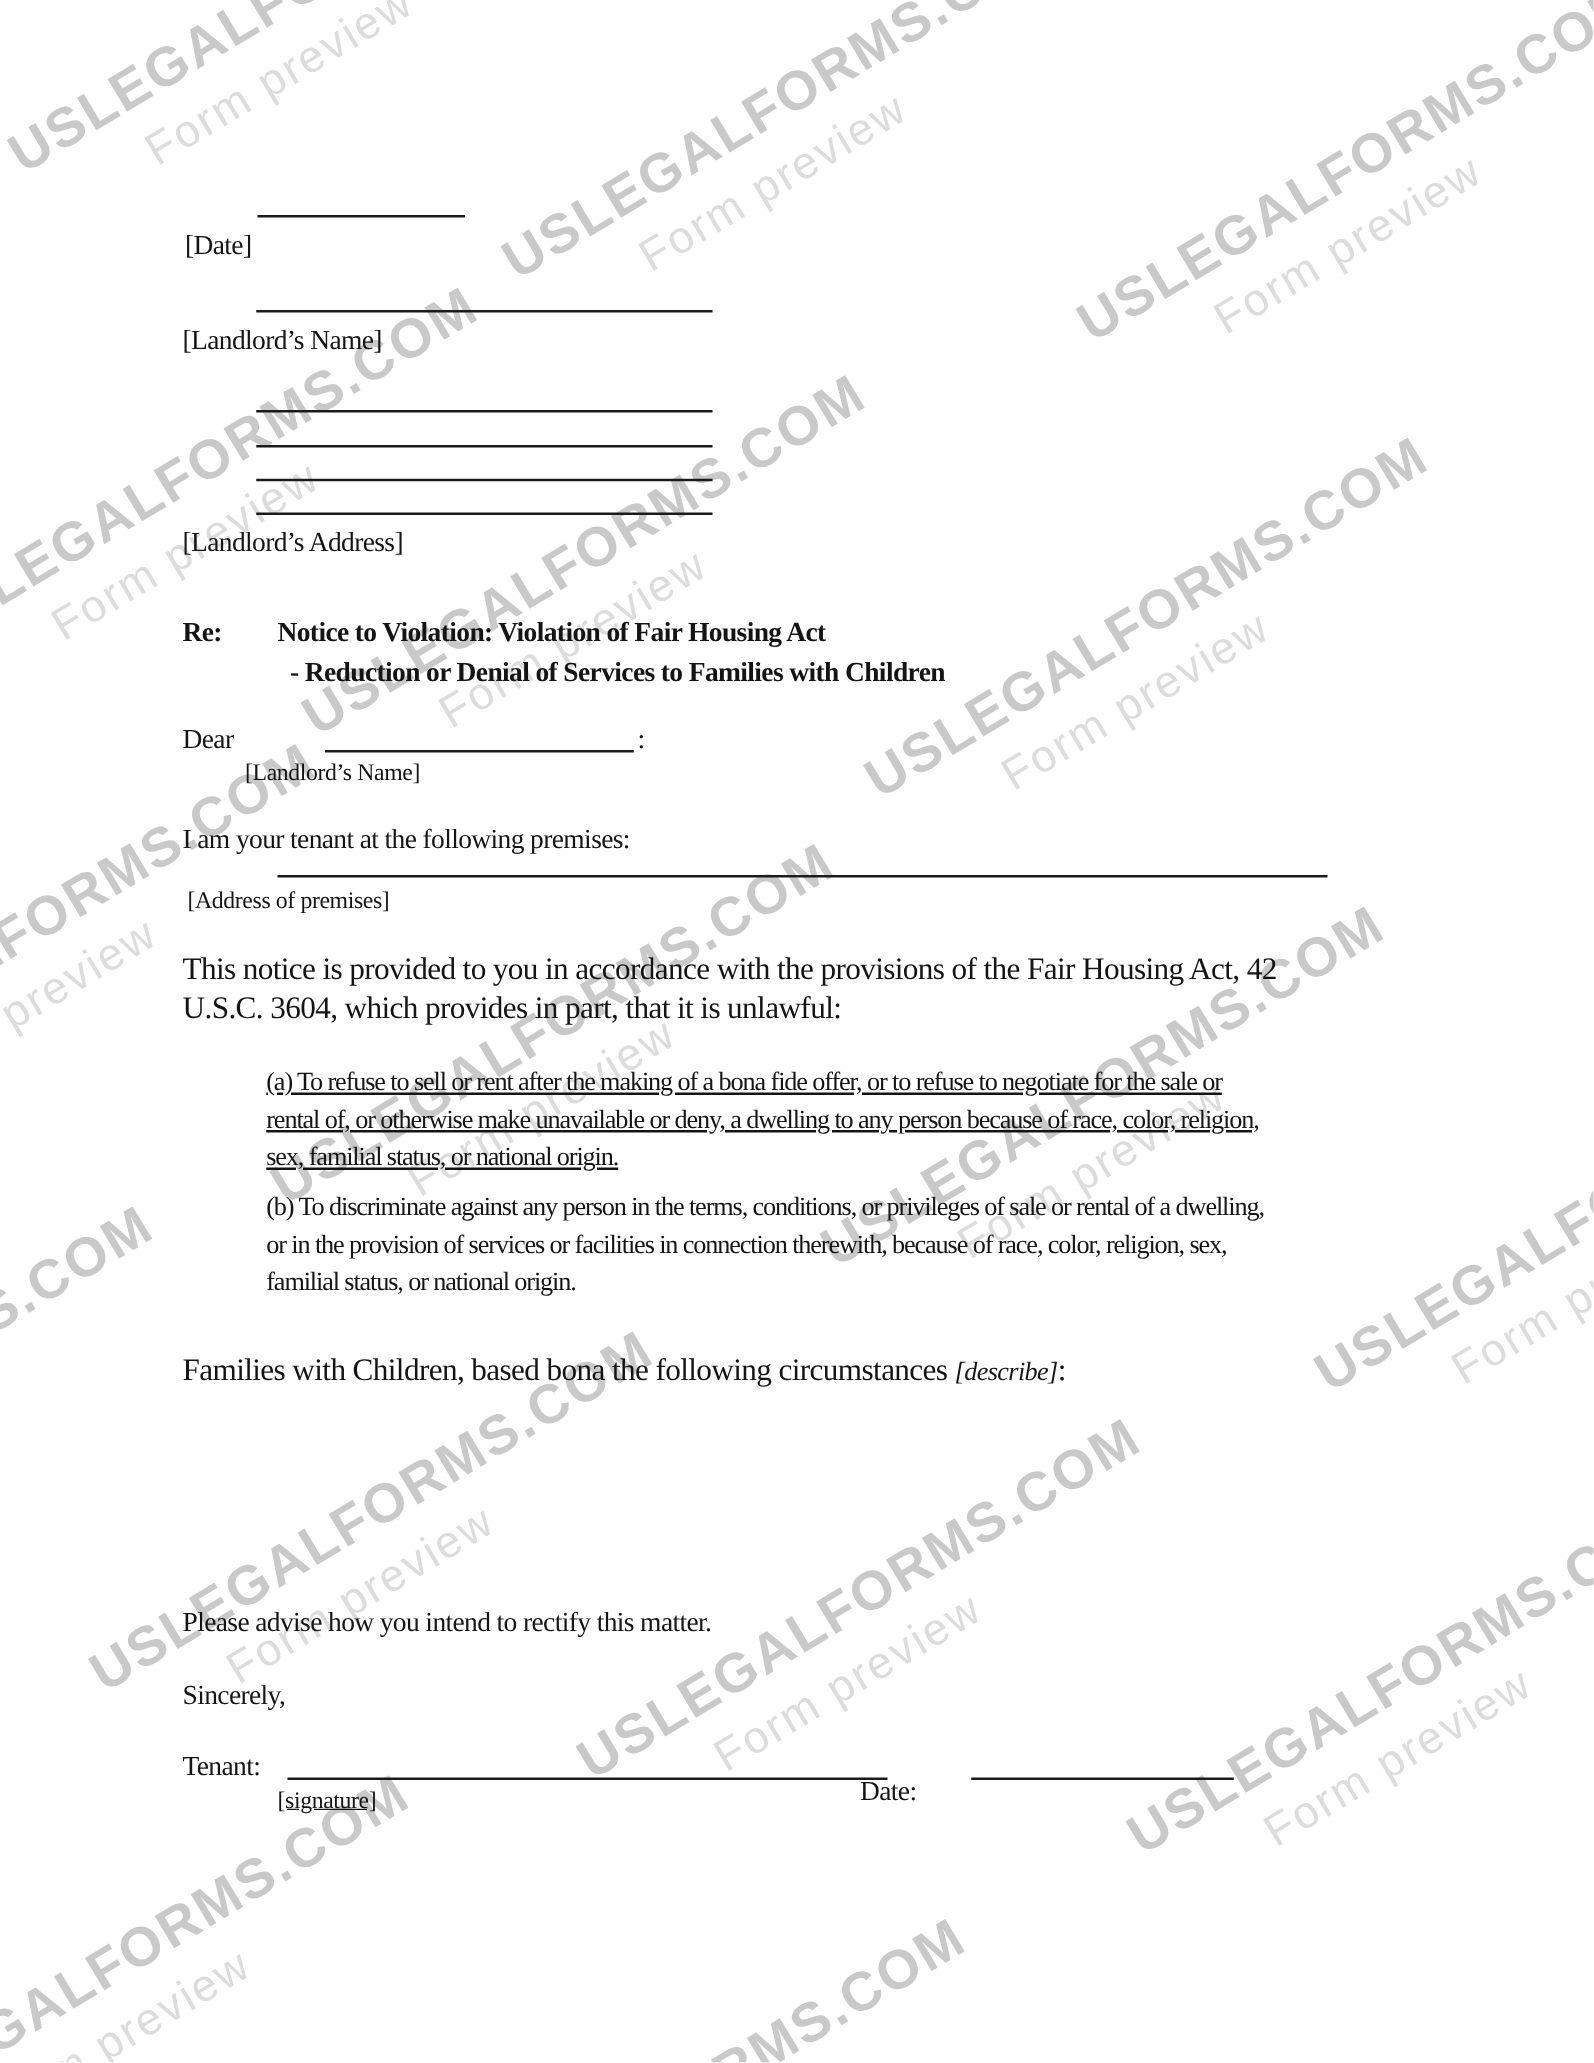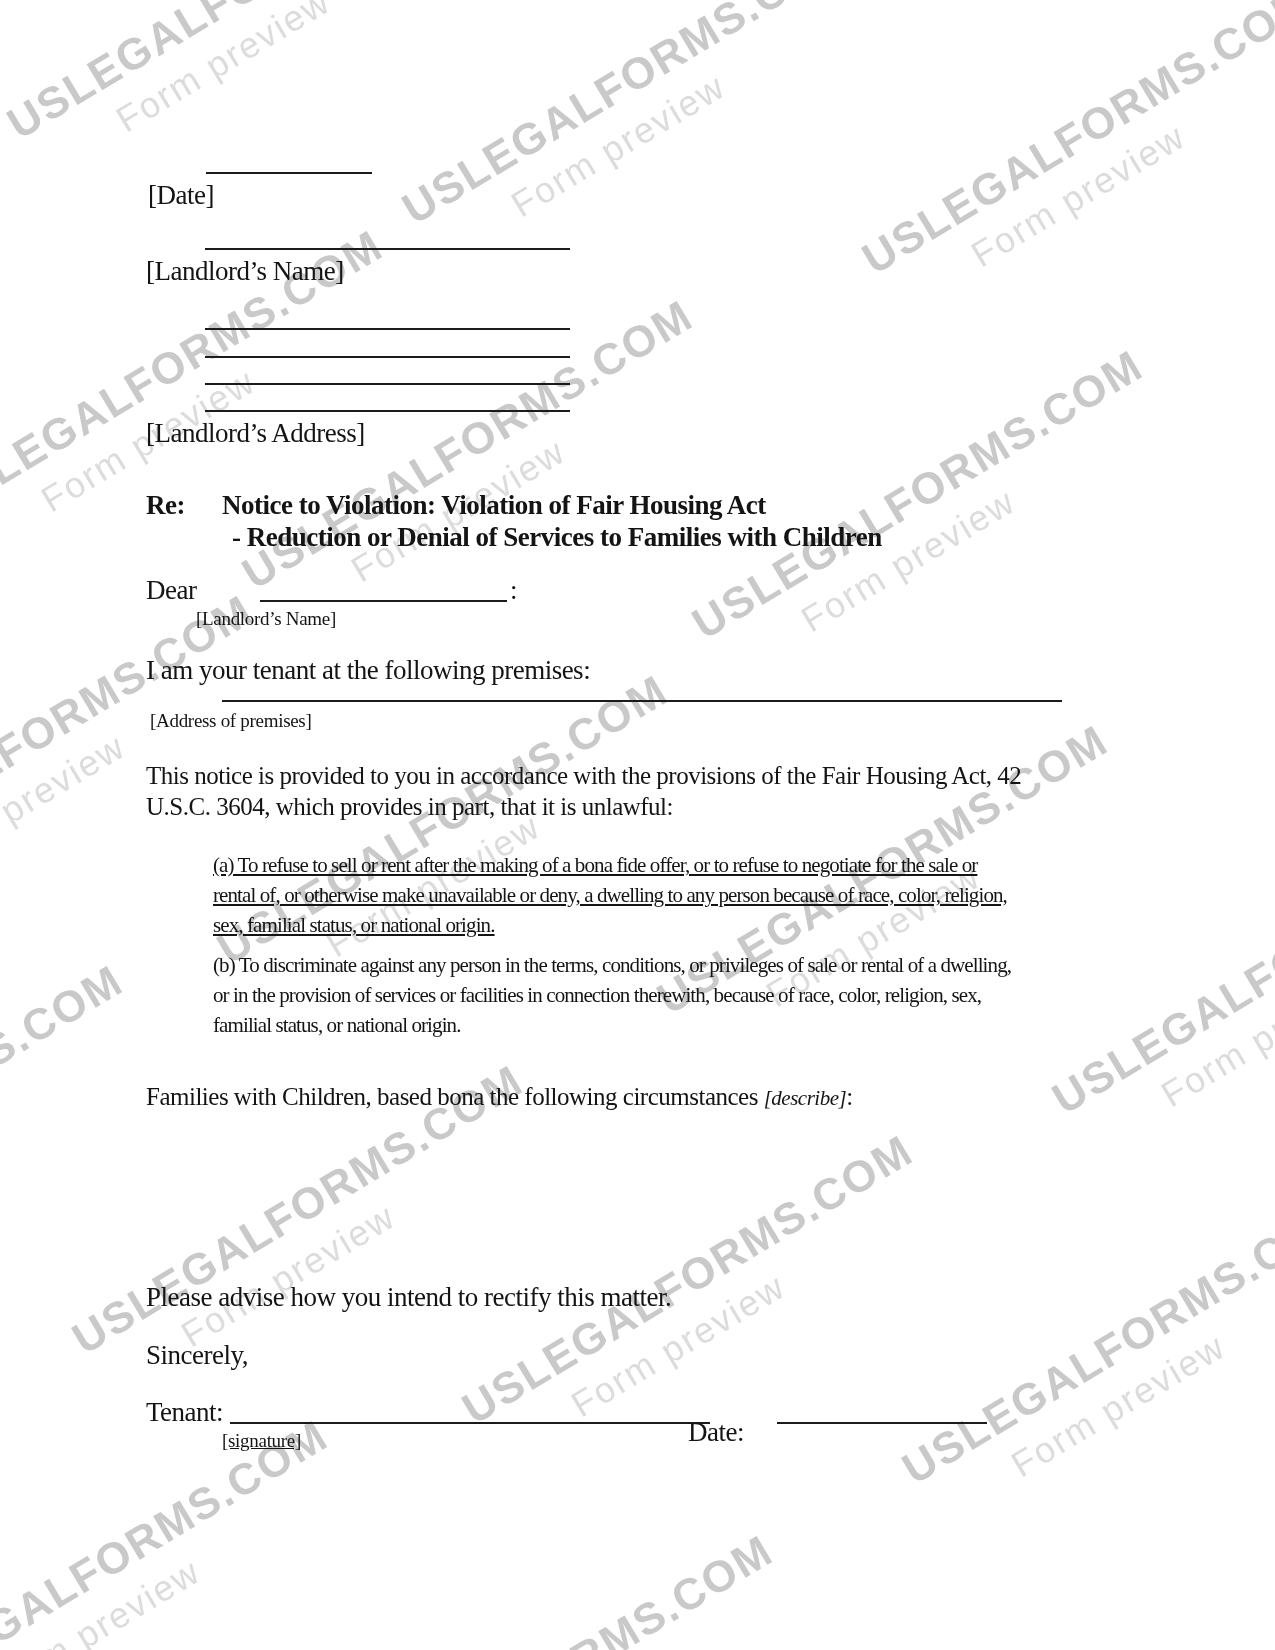--- a/index.html
+++ b/index.html
@@ -19,21 +19,21 @@
     transform: translate(-50%, -50%) rotate(-31deg);
     font-family: "Liberation Sans", "DejaVu Sans", sans-serif;
     white-space: nowrap;
     pointer-events: none;
   }
   .wm-main { font-weight: bold; font-size: 44px; letter-spacing: 2px; color: #c9c9c9; }
   .wm-sub  { font-size: 36px; letter-spacing: 2px; color: #dcdcdc; margin: 6px 0 0 95px; }
   
   .content { position: absolute; inset: 0; z-index: 1; }
   .abs { position: absolute; }
-  .body-text { font-size: 27px; letter-spacing: -0.5px; line-height: 31px; white-space: nowrap; }
+  .body-text { font-size: 22px; letter-spacing: -0.5px; line-height: 31px; white-space: nowrap; }
   .para { font-size: 25px; letter-spacing: -0.5px; line-height: 31px; white-space: pre-line; }
   .clause { font-size: 21px; letter-spacing: -0.9px; line-height: 30px; white-space: pre-line; }
   .label-sm { font-size: 19px; letter-spacing: -0.3px; white-space: nowrap; }
   .bold { font-weight: bold; }
   .rule { border-bottom: 2px solid #1b1b1b; height: 0; }
   .describe-italic { font-style: italic; font-size: 21px; letter-spacing: -0.5px; text-align: center; }
 </style>
 </head>
 <body>
 

